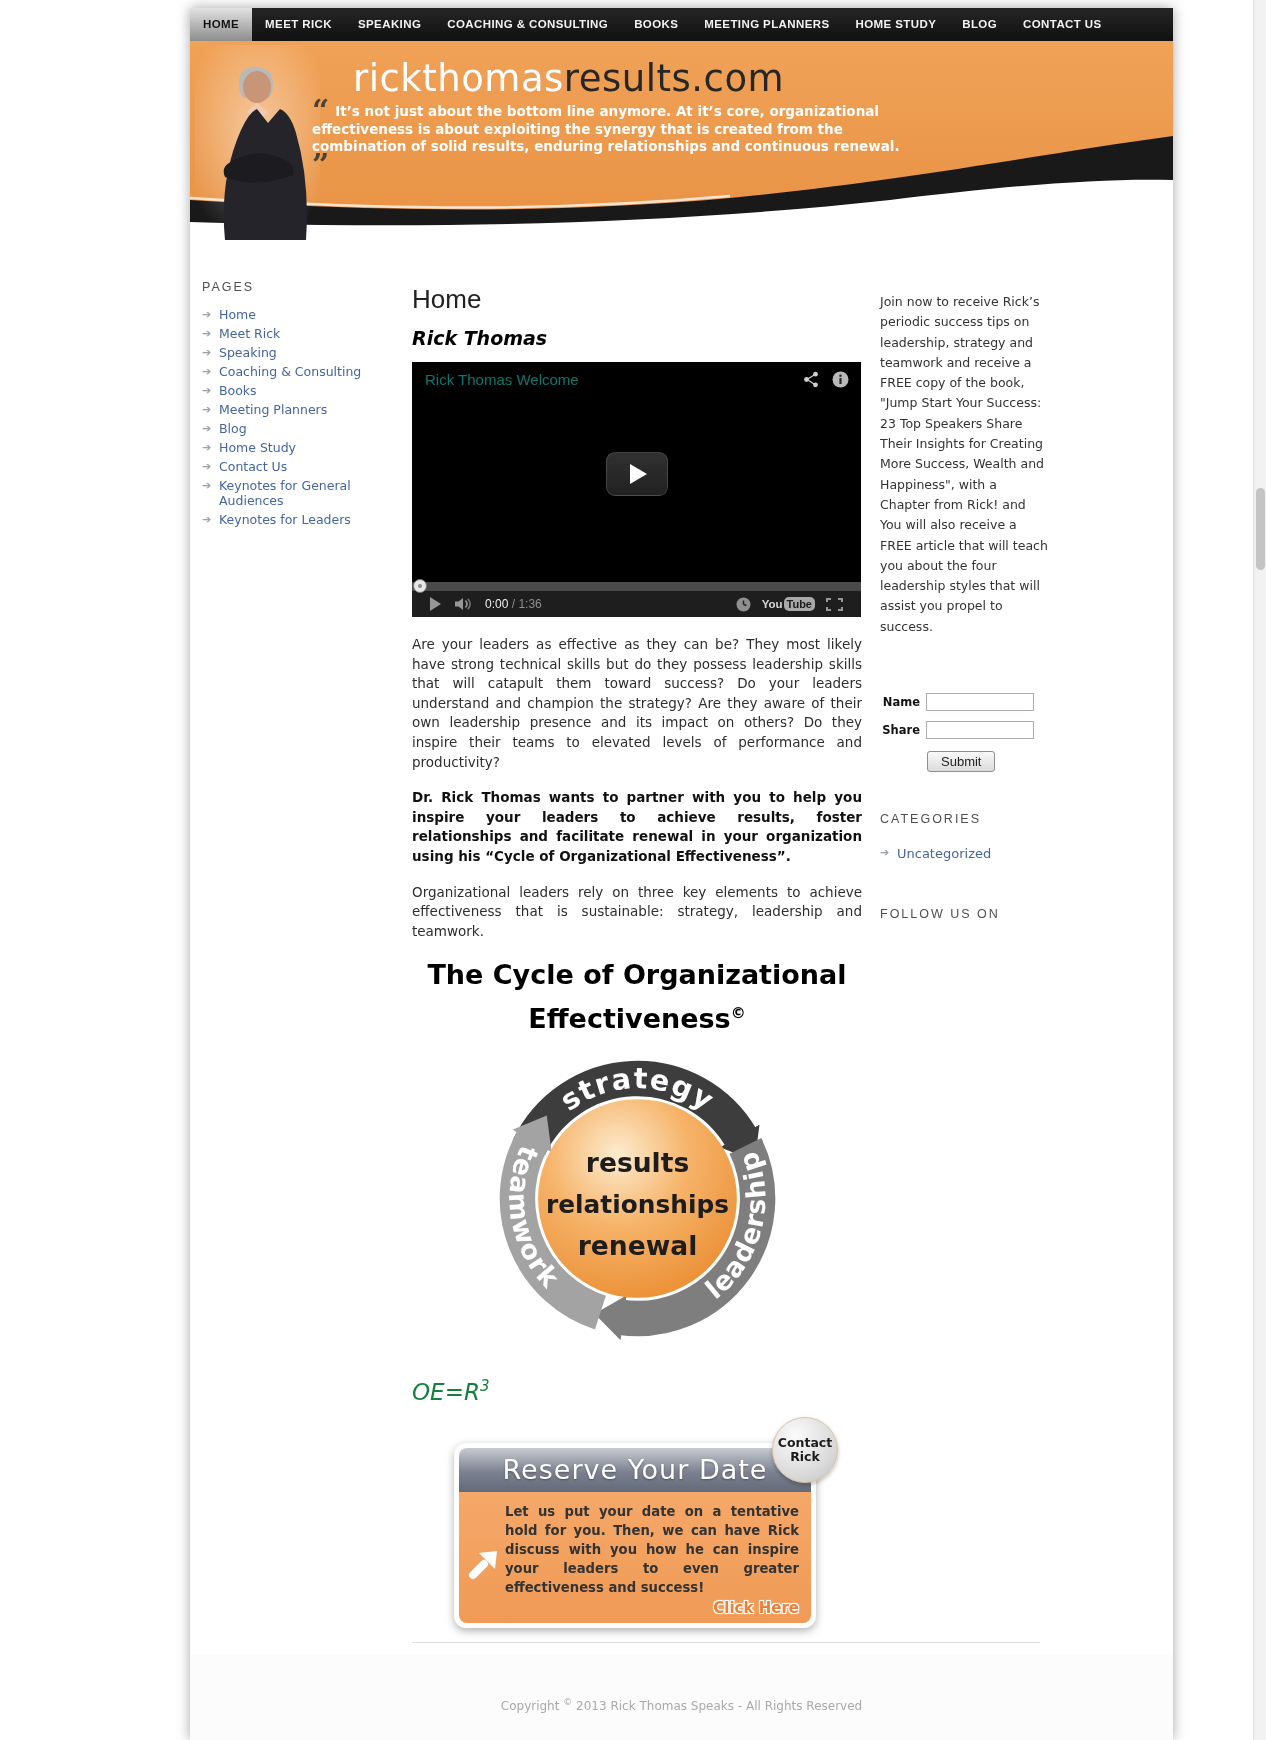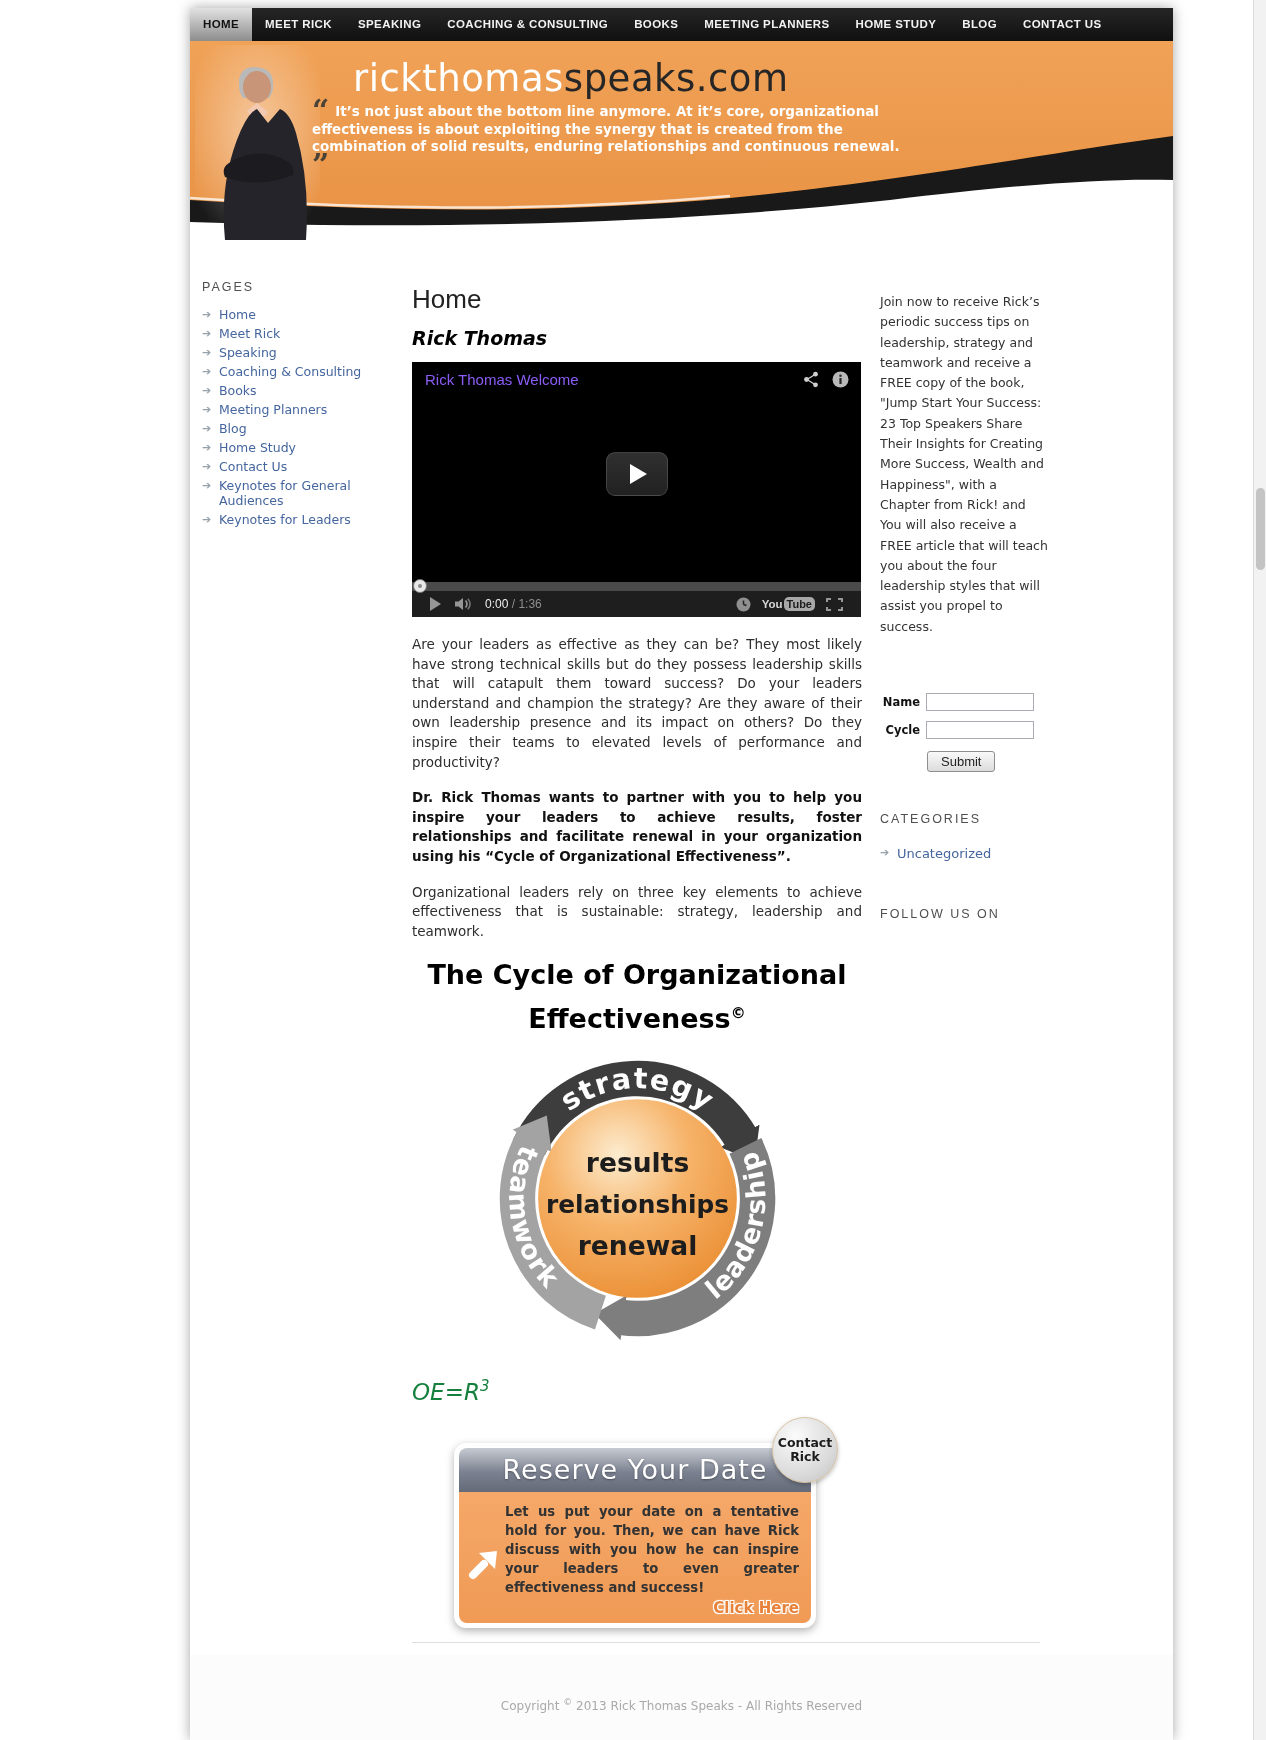--- a/index.html
+++ b/index.html
@@ -41,21 +41,21 @@
     font-size:12.5px; line-height:14.5px; }
   .arrow-glyph { position:absolute; left:0; top:0; color:#98a2ab; font-size:11px; }
   a.plink { color:#44659E; text-decoration:none; }
 
   .main { position:absolute; left:222px; top:44px; width:450px; }
   .page-title { font-size:26px; font-weight:400; color:#222; font-family:"Liberation Sans", sans-serif; }
   .post-title { margin-top:12px; font-size:19px; font-weight:bold; color:#000;font-style:italic; }
 
   
   .video { position:relative; margin-top:13px; width:449px; height:255px; background:#000; }
-  .vid-title { position:absolute; left:13px; top:9px; color:#8b5cf6; font-size:15px;
+  .vid-title { position:absolute; left:13px; top:9px; color:#0f766e; font-size:15px;
     font-family:"Liberation Sans", sans-serif; text-decoration:none; }
   .vid-topright { position:absolute; right:12px; top:9px; display:flex; gap:12px; align-items:center; }
   .playbtn { position:absolute; left:50%; top:44%; transform:translate(-50%,-50%);
     width:62px; height:44px; border-radius:9px; background:linear-gradient(#303030,#212121);
     border:1px solid rgba(255,255,255,.14); display:flex; align-items:center; justify-content:center; cursor:pointer; }
   .playbtn .tri { width:0; height:0; border-left:17px solid #fff;
     border-top:10px solid transparent; border-bottom:10px solid transparent; margin-left:4px; }
   .vbar { position:absolute; left:0; bottom:0; width:100%; }
   .vprogress { position:relative; height:9px; background:#4a4a4a; }
   .scrubber { position:absolute; left:1px; top:-3px; width:14px; height:14px; border-radius:50%;
@@ -159,21 +159,21 @@
           </radialGradient>
         </defs>
         <rect x="0" y="0" width="125" height="195" fill="url(#halo)"></rect>
         <path d="M57 22 q-14 2 -13 18 q0 8 4 13 l26 0 q5 -7 4 -15 q0 -16 -21 -16 z" fill="#b9b9b9"></path>
         <ellipse cx="62" cy="42" rx="14" ry="16" fill="#c89578"></ellipse>
         <path d="M62 58 l-10 8 l10 14 l11 -13 z" fill="#f2c9b2"></path>
         <path d="M30 195 q-6 -60 16 -110 q8 -18 16 -21 l11 14 l12 -14 q10 4 16 24 q14 48 10 107 z" fill="#24242a"></path>
         <path d="M34 118 q28 -18 58 -2 q8 5 6 14 q-36 14 -68 2 q-4 -9 4 -14 z" fill="#1b1b20"></path>
       </svg>
       <div class="site-title">
-        <span class="t1">rickthomas</span><span class="t2">speaks.com</span>
+        <span class="t1">rickthomas</span><span class="t2">results.com</span>
       </div>
       <div class="hquote">
         <span class="qmark open">“</span>
         <span>It’s not just about the bottom line anymore. At it’s core, organizational effectiveness is about exploiting the synergy that is created from the combination of solid results, enduring relationships and continuous renewal.</span>
         <span class="qmark">”</span>
       </div>
       <svg class="swoosh" viewBox="0 0 983 110" preserveAspectRatio="none">
         <path d="M0,70 C200,82 360,84 540,68 C720,50 850,24 983,6 L983,110 L0,110 Z" fill="#191919"></path>
         <path d="M0,68 C200,80 360,82 540,66" fill="none" stroke="rgba(255,255,255,.75)" stroke-width="2.5"></path>
         <path d="M0,92 C240,100 480,94 700,70 C830,54 920,48 983,50 L983,110 L0,110 Z" fill="#ffffff"></path>
@@ -337,21 +337,21 @@
       </div>
 
       <div class="rsb">
         <p class="rsb-intro">Join now to receive Rick’s periodic success tips on leadership, strategy and teamwork and receive a FREE copy of the book, "Jump Start Your Success: 23 Top Speakers Share Their Insights for Creating More Success, Wealth and Happiness", with a Chapter from Rick! and You will also receive a FREE article that will teach you about the four leadership styles that will assist you propel to success.</p>
         <div class="rform">
           <div class="frow">
             <label>Name</label>
             <input type="text" style="">
           </div>
           <div class="frow">
-            <label>Cycle</label>
+            <label>Share</label>
             <input type="text" style="">
           </div>
           <button class="submit">Submit</button>
         </div>
         <h3 class="side-heading cats-title">CATEGORIES</h3>
         <div class="cat-item">
           <span class="arrow-glyph">➔</span>
           <a href="#" class="plink">Uncategorized</a>
         </div>
         <h3 class="side-heading follow-title">FOLLOW US ON</h3>

